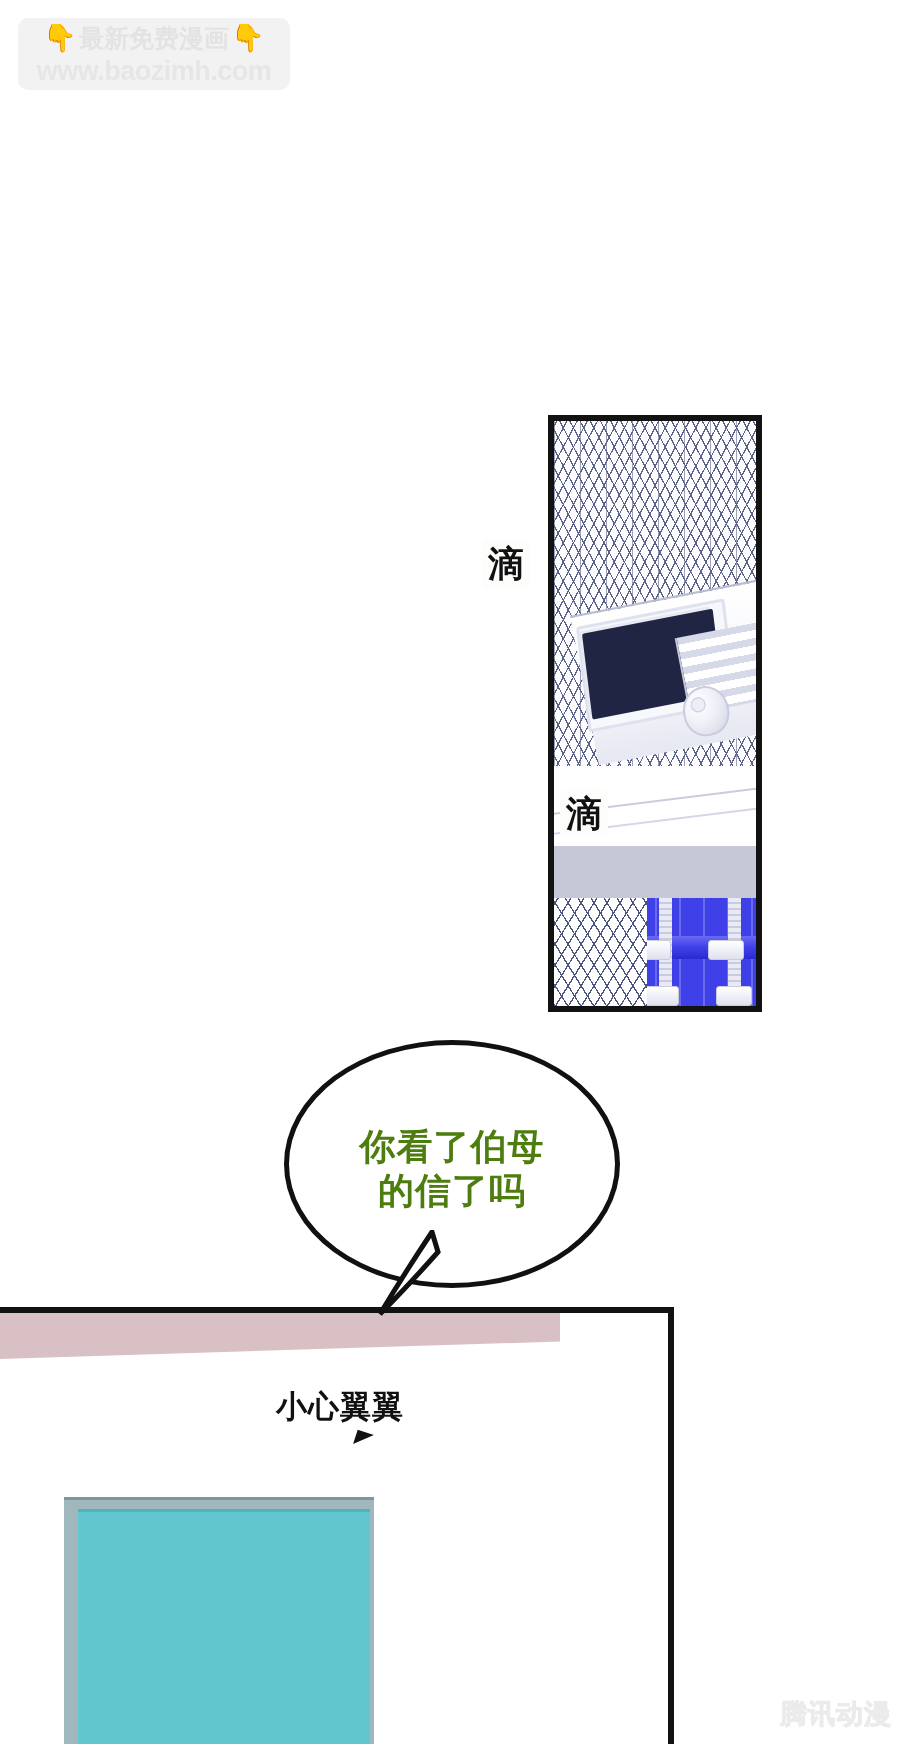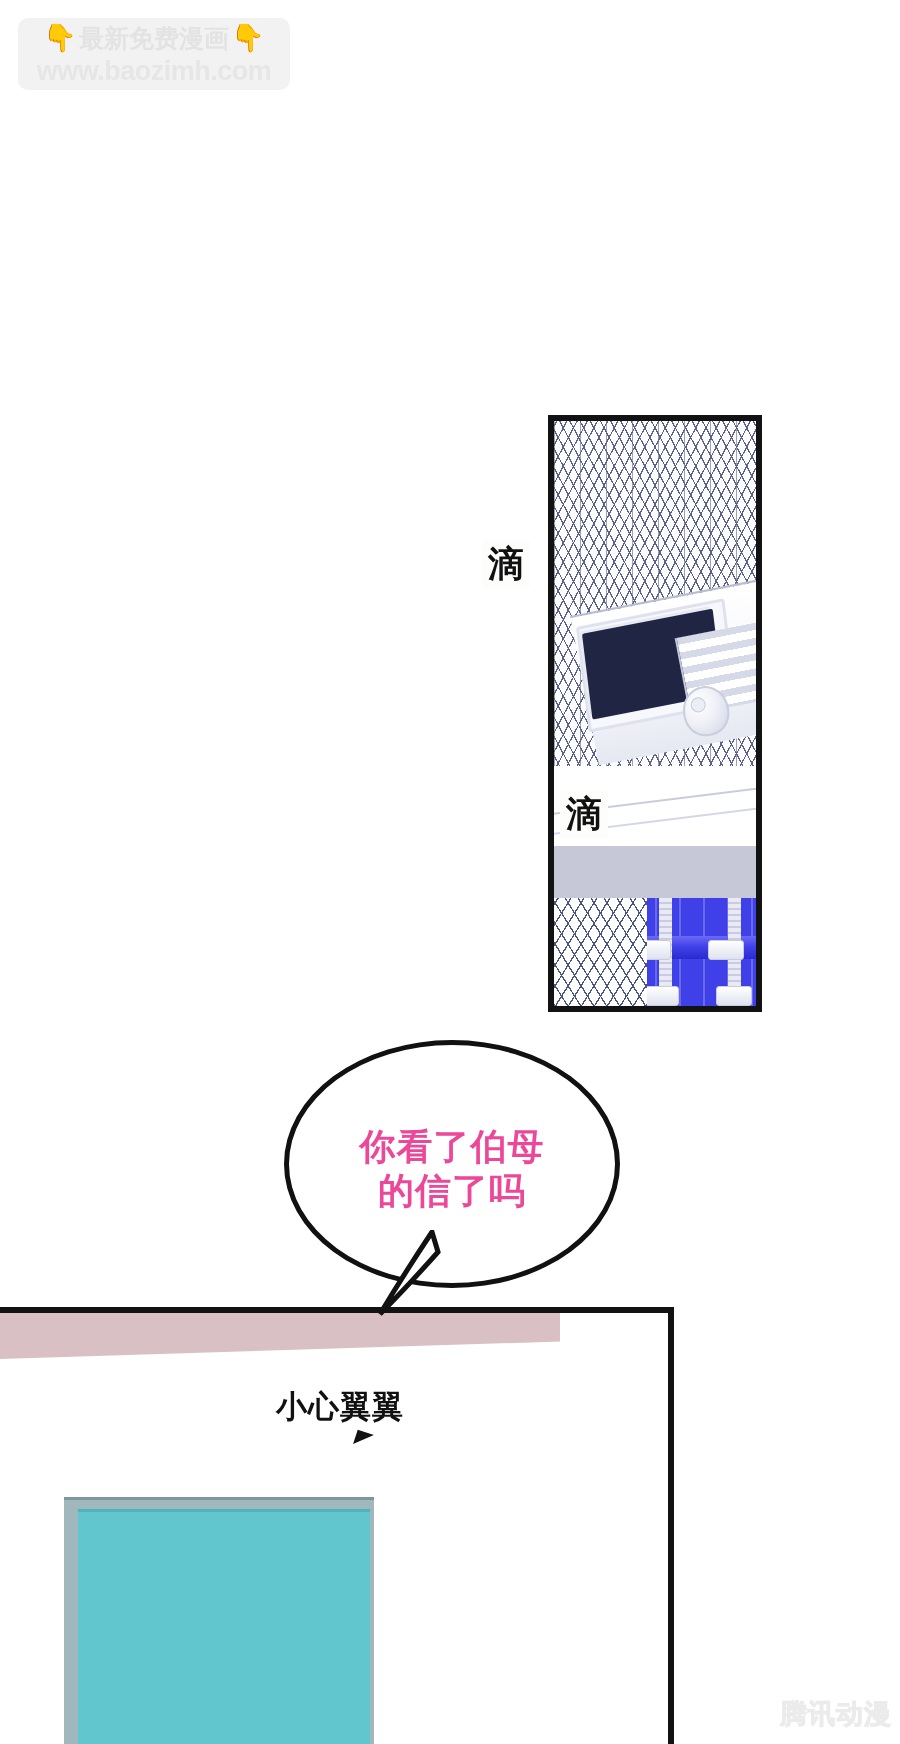--- a/index.html
+++ b/index.html
@@ -359,21 +359,21 @@
   .bubble-text {
     position: absolute;
     left: 0;
     top: 85px;
     width: 336px;
     text-align: center;
     font-family: "DejaVu Sans", sans-serif;
     font-size: 36px;
     font-weight: 700;
     line-height: 1.22;
-    color: #ec4899;
+    color: #4d7c0f;
     letter-spacing: 1px;
     white-space: pre-line;
     z-index: 31;
   }
   .bubble-tail {
     position: absolute;
     left: 92px;
     top: 190px;
     width: 70px;
     height: 86px;

